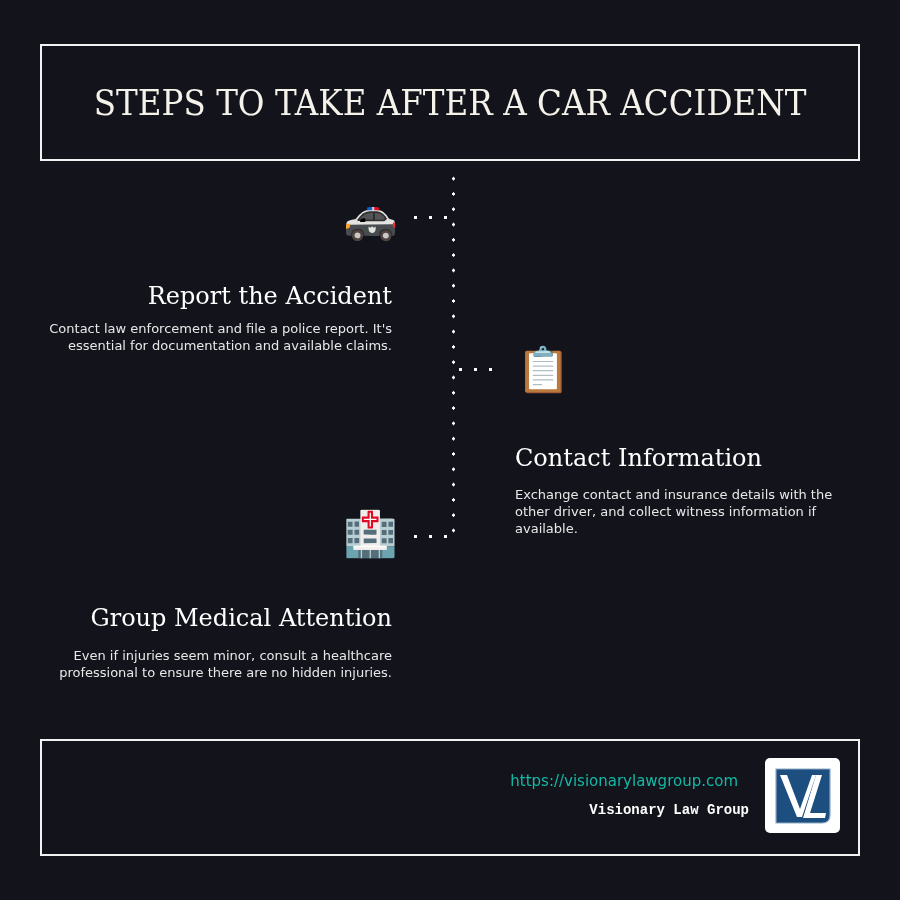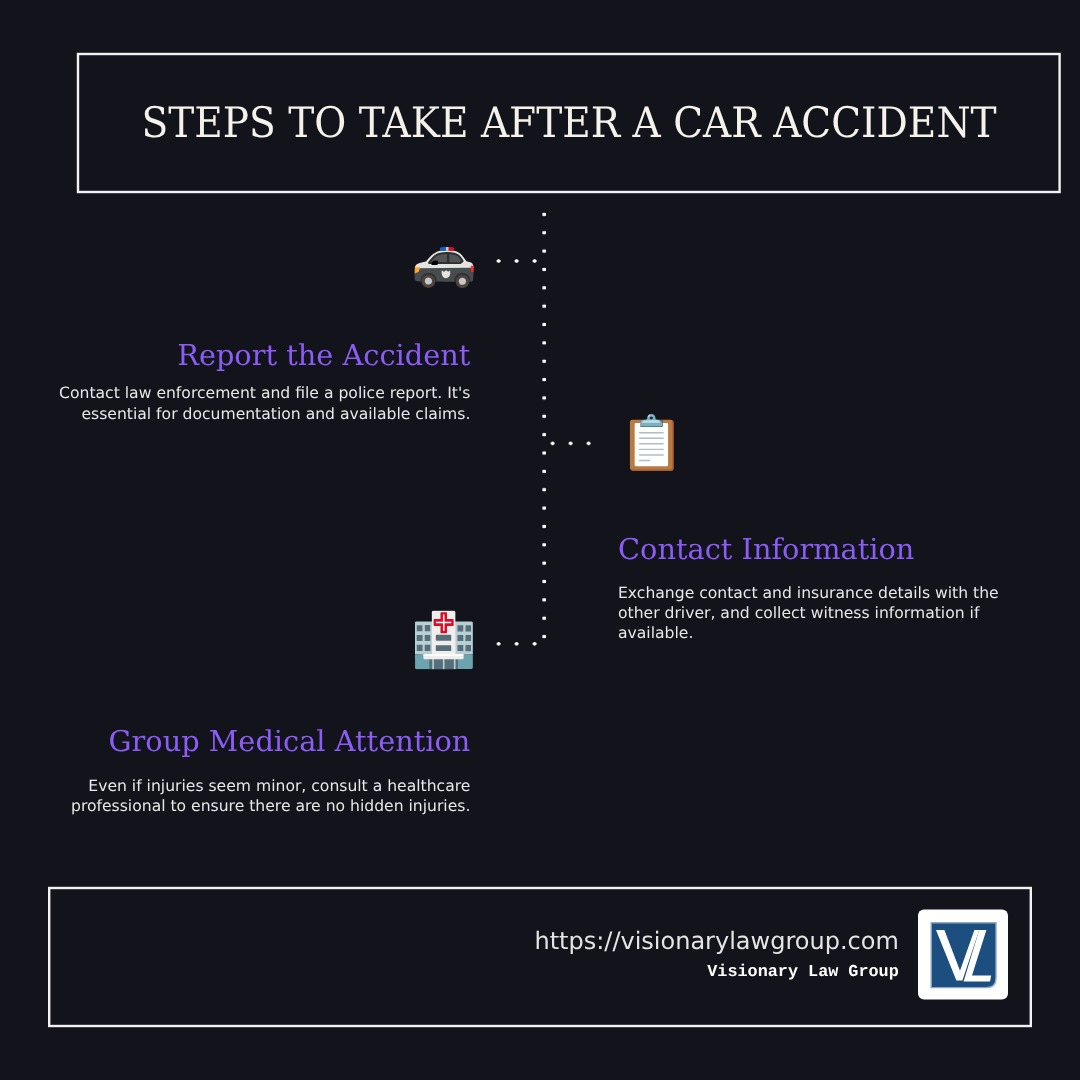--- a/index.html
+++ b/index.html
@@ -8,21 +8,21 @@
       background: #12131b;
       position: relative;
       overflow: hidden;
       font-family: "DejaVu Sans", sans-serif;
       color: #f2efe6;
     }
     .title-box {
       position: absolute; left: 40px; top: 44px;
       width: 816px; height: 113px;
       border: 2px solid #f2f2f2;
-      display: flex; align-items: center; justify-content: center; margin-left: 24px;
+      display: flex; align-items: center; justify-content: center;
     }
     .title-box h1 {
       margin: 0;
       font-family: "DejaVu Serif", serif;
       font-weight: normal;
       font-size: 35px;
       letter-spacing: 0px;
       color: #f5f2ea;
       transform: scaleX(0.93);
       white-space: nowrap;
@@ -41,42 +41,42 @@
       background-repeat: repeat-x;
     }
     .icon {
       position: absolute;
       font-size: 44px; line-height: 1;
     }
     .step-title {
       position: absolute;
       font-family: "DejaVu Serif", serif;
       font-size: 24px;
-      color: #8b5cf6;
+      color: #ffffff;
       margin: 0; font-weight: normal;
       white-space: nowrap;
     }
     .step-desc {
       position: absolute;
       font-family: "DejaVu Sans", sans-serif;
       font-size: 13px;
       line-height: 17px;
       color: #e8e8e8;
       margin: 0;
     }
     .right { text-align: right; }
     .footer-box {
       position: absolute; left: 40px; top: 739px;
       width: 816px; height: 113px;
       border: 2px solid #f2f2f2;
     }
     .footer-url {
-      position: absolute; right: 109px; top: 31px;
+      position: absolute; right: 120px; top: 31px;
       font-family: "DejaVu Sans", sans-serif;
-      font-size: 20px; color: #e5e5e5;
+      font-size: 15px; color: #14b8a6;
       white-space: nowrap;
     }
     .footer-name {
       position: absolute; right: 109px; top: 61px;
       font-family: Liberation Mono, monospace;
       font-weight: bold;
       font-size: 14px; color: #ffffff;
       white-space: nowrap;
     }
     .logo {

